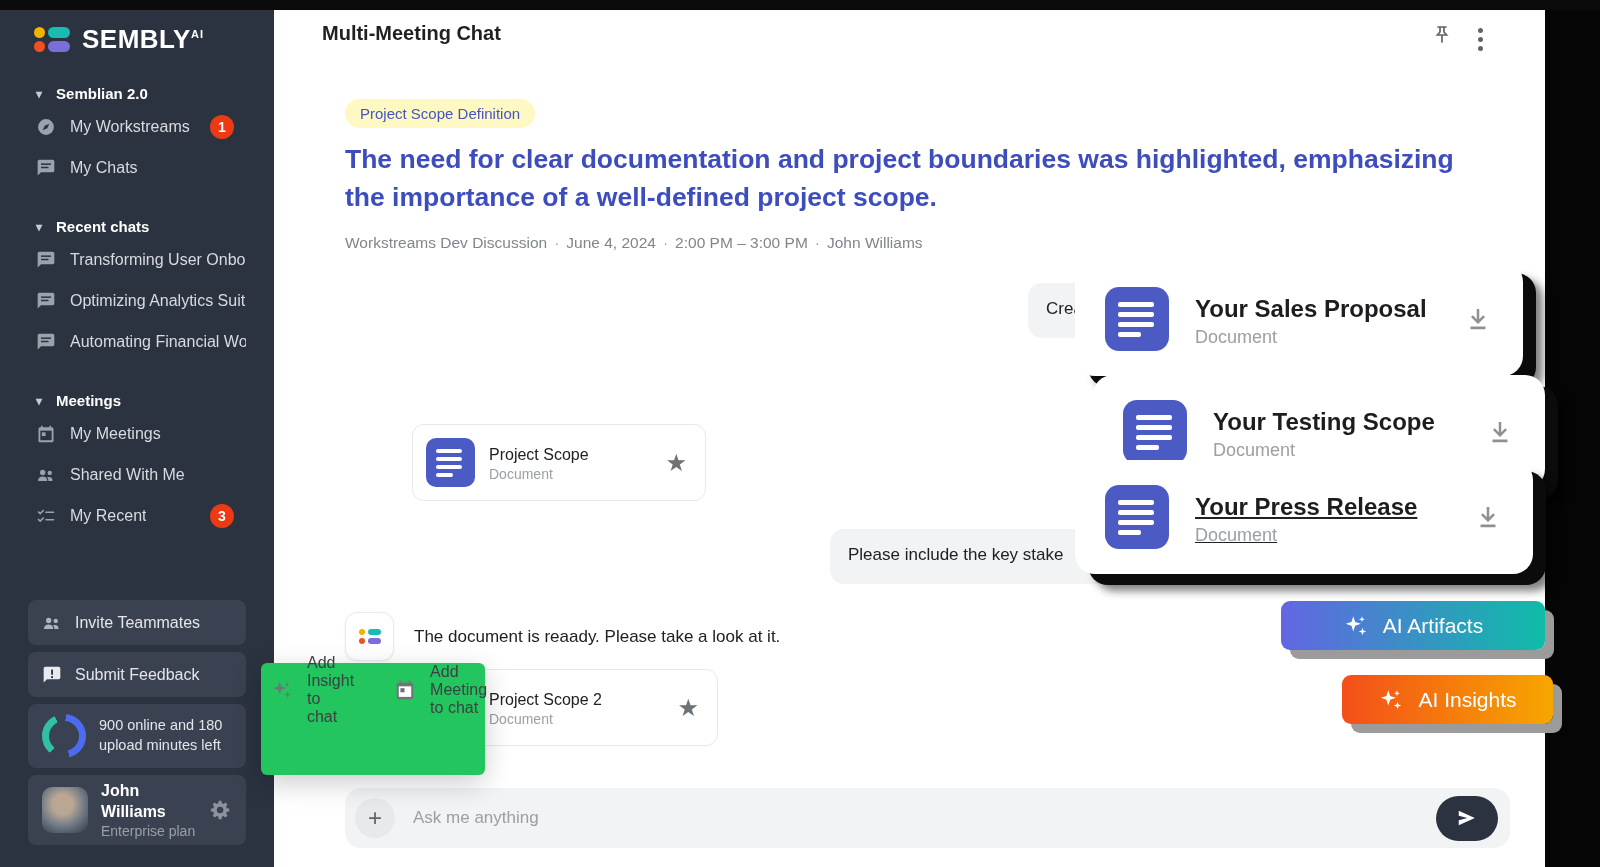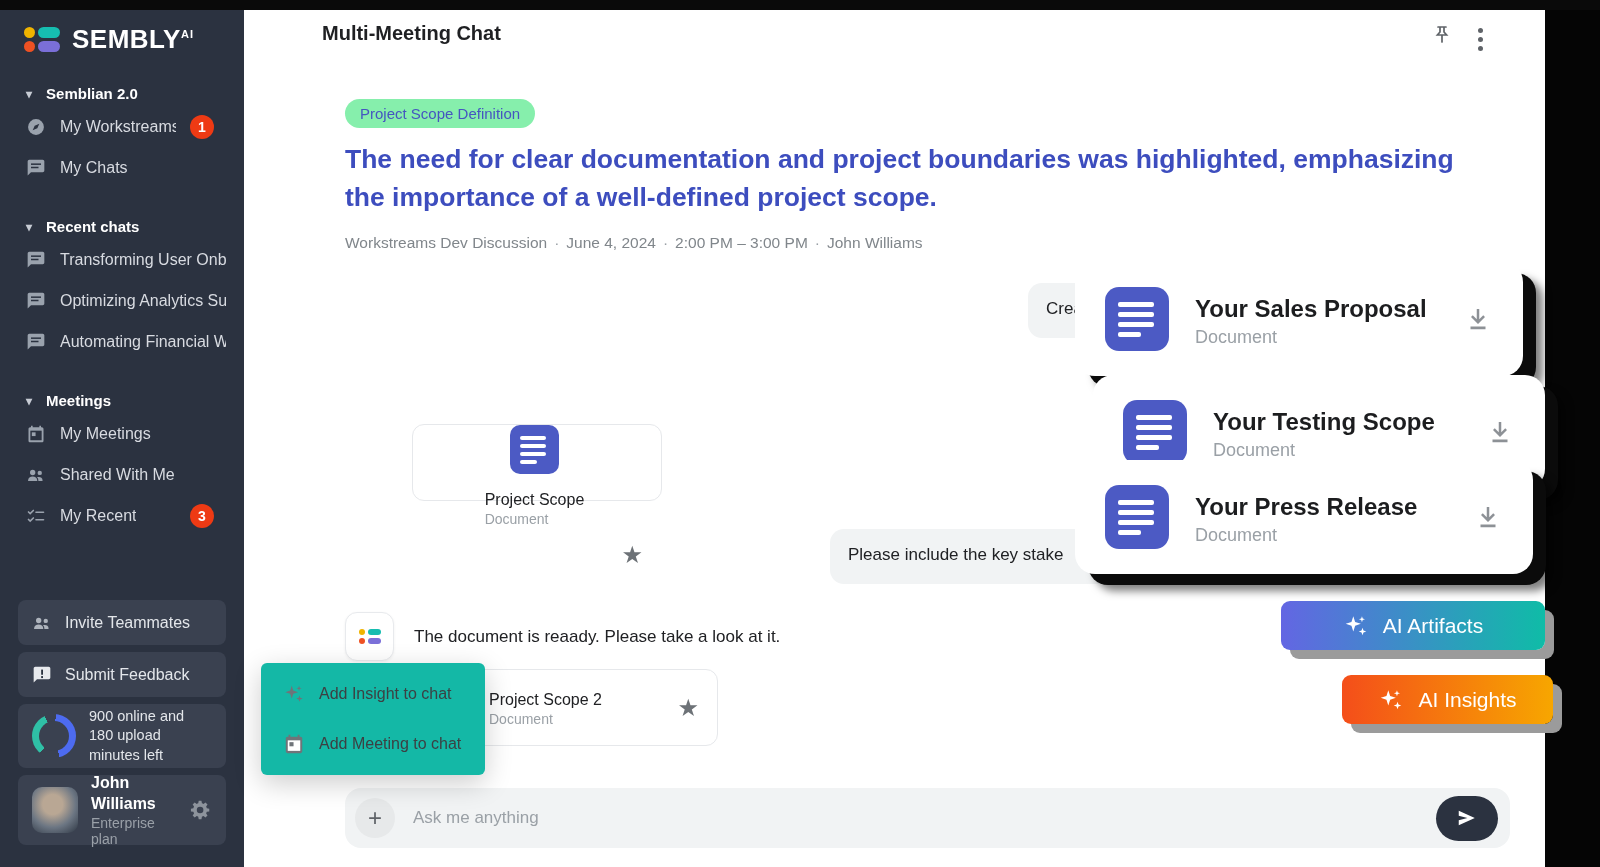--- a/index.html
+++ b/index.html
@@ -3,22 +3,22 @@
 <meta charset="utf-8">
 <style>
   html,body{margin:0;padding:0;background:#000;}
   #app{position:relative;width:1600px;height:867px;background:#ffffff;overflow:hidden;
        font-family:"Liberation Sans", sans-serif;color:#202124;}
   
   .band-top{position:absolute;left:0;top:0;width:1600px;height:10px;background:#0a0a0a;z-index:30;}
   .band-right{position:absolute;left:1545px;top:0;width:55px;height:867px;background:#050505;z-index:8;}
 
   
-  .sidebar{position:absolute;left:0;top:0;width:244px;height:867px;background:#2b3240;z-index:2;
-           display:flex;flex-direction:column;padding:0 18px;box-sizing:border-box;}
+  .sidebar{position:absolute;left:0;top:0;width:274px;height:867px;background:#2b3240;z-index:2;
+           display:flex;flex-direction:column;padding:0 28px;box-sizing:border-box;}
   .logo{display:flex;align-items:center;gap:12px;margin:24px 0 0 6px;}
   .dots{display:flex;flex-direction:column;gap:3px;}
   .drow{display:flex;align-items:center;gap:3px;}
   .dot{border-radius:50%;}
   .dot.big{width:11px;height:11px;}
   .pill{border-radius:6px;}
   .pill.big{width:22px;height:11px;}
   .c-yellow{background:#f0b400;} .c-teal{background:#16bdb0;}
   .c-orange{background:#ee5123;} .c-purple{background:#7a6fd8;}
   .brand{color:#fff;font-size:26px;font-weight:bold;letter-spacing:.5px;}
@@ -51,21 +51,21 @@
   .pplan{font-size:14px;color:#9aa0a8;}
   .gear{margin-left:auto;color:#8d939c;width:22px;height:22px;display:flex;cursor:pointer;}
 
   
   .main{position:absolute;left:302px;top:0;width:1298px;height:867px;background:#fff;z-index:1;}
   .page-title{position:absolute;left:20px;top:22px;font-size:20px;font-weight:bold;color:#1f2023;}
   .hdr-ic{position:absolute;top:23px;color:#5f6368;cursor:pointer;}
   .pin{left:1128px;width:24px;height:24px;}
   .kebab{left:1170px;top:26px;display:flex;flex-direction:column;gap:4px;padding:2px 6px;}
   .kebab i{width:5px;height:5px;border-radius:50%;background:#5f6368;}
-  .tag{position:absolute;left:43px;top:99px;background:#86efac;color:#4555c0;font-size:15px;
+  .tag{position:absolute;left:43px;top:99px;background:#fef9c3;color:#4555c0;font-size:15px;
        padding:6px 15px;border-radius:16px;}
   .headline{position:absolute;left:43px;top:140px;width:1118px;font-size:26.5px;font-weight:600;
             color:#3d4dbe;line-height:1.45;}
   .meta{position:absolute;left:43px;top:234px;font-size:15.5px;color:#80868b;}
   .meta b{font-weight:normal;color:#9aa0a6;padding:0 7px;}
 
   .bubble{position:absolute;background:#f1f3f4;border-radius:14px;font-size:17px;color:#202124;
           padding:16px 18px;box-sizing:border-box;white-space:nowrap;overflow:hidden;}
   .bub1{left:726px;top:283px;width:440px;height:55px;}
   .bub2{left:528px;top:529px;width:640px;height:55px;}
@@ -73,21 +73,21 @@
   .botrow{position:absolute;display:flex;align-items:center;gap:20px;}
   .bot1{left:43px;top:367px;} .bot2{left:43px;top:612px;}
   .bavatar{width:47px;height:47px;border-radius:12px;background:#fff;border:1px solid #e8eaed;
            box-shadow:0 1px 3px rgba(0,0,0,.06);display:flex;align-items:center;justify-content:center;}
   .dot.sm{width:6px;height:6px;} .pill.sm{width:13px;height:6px;border-radius:3px;}
   .bottext{font-size:17px;color:#202124;}
 
   .doccard{position:absolute;background:#fff;border:1px solid #e6e8eb;border-radius:12px;
            display:flex;align-items:center;gap:14px;padding:0 18px 0 13px;box-sizing:border-box;
            height:77px;cursor:pointer;}
-  .dc1{left:110px;top:424px;width:250px;flex-direction:column;}
+  .dc1{left:110px;top:424px;width:294px;}
   .dc2{left:110px;top:669px;width:306px;}
   .docic{width:49px;height:49px;border-radius:10px;background:#4c5ac4;flex:none;
          display:flex;flex-direction:column;justify-content:center;gap:4px;padding-left:10px;box-sizing:border-box;}
   .docic i{height:4px;background:#fff;border-radius:2px;width:26px;}
   .docic i:last-child{width:17px;}
   .dtit{font-size:16px;color:#202124;line-height:1.45;}
   .dsub{font-size:14px;color:#9aa0a6;}
   .star{margin-left:auto;color:#6d7277;font-size:24px;cursor:pointer;}
 
   .inputbar{position:absolute;left:43px;top:788px;width:1165px;height:60px;background:#f1f3f4;
@@ -99,40 +99,40 @@
   .ask::placeholder{color:#9aa0a6;}
   .send{width:62px;height:45px;border-radius:23px;background:#2b3240;display:flex;align-items:center;
         justify-content:center;cursor:pointer;flex:none;}
 
   
   .ocard{position:absolute;background:#fff;border-radius:20px;display:flex;align-items:center;
          gap:26px;padding:0 30px;box-sizing:border-box;height:114px;cursor:pointer;
          box-shadow:13px 11px 0 0 #0b0b0b,20px 17px 9px rgba(0,0,0,.5);}
   .oc1{left:1075px;top:262px;width:448px;z-index:11;}
   .oc2{left:1093px;top:375px;width:452px;z-index:12;}
-  .oc3{left:1075px;top:460px;width:458px;z-index:13;}
+  .oc3{left:1075px;top:460px;width:458px;z-index:13;text-decoration:underline;}
   .odocic{width:64px;height:64px;border-radius:14px;background:#4c5ac4;flex:none;
           display:flex;flex-direction:column;justify-content:center;gap:5px;padding-left:13px;box-sizing:border-box;}
   .odocic i{height:5px;background:#fff;border-radius:2px;width:36px;}
   .odocic i:last-child{width:23px;}
   .otit{font-size:24px;font-weight:bold;color:#1c1d1f;line-height:1.5;}
   .osub{font-size:18px;color:#9aa0a6;}
   .dl{margin-left:auto;width:30px;height:30px;color:#8d9196;cursor:pointer;flex:none;}
 
   .aibtn{position:absolute;border-radius:9px;display:flex;align-items:center;justify-content:center;
          gap:14px;color:#fff;font-size:21px;cursor:pointer;box-shadow:9px 9px 0 0 #9b9b9b;}
   .artifacts{left:1281px;top:601px;width:264px;height:49px;z-index:12;
              background:linear-gradient(90deg,#6366e3,#0fbca7);}
   .insights{left:1342px;top:675px;width:211px;height:49px;z-index:12;
             background:linear-gradient(90deg,#f44e1a,#f7a600);}
   .spark{width:26px;height:26px;display:flex;}
 
-  .ctxmenu{position:absolute;left:261px;top:663px;width:224px;height:112px;background:#14b8a6;
+  .ctxmenu{position:absolute;left:261px;top:663px;width:224px;height:112px;background:#22c55e;
            border-radius:6px;box-shadow:0 8px 28px rgba(0,0,0,.20);z-index:14;
-           display:flex;flex-direction:column;justify-content:center;gap:8px;padding:6px 0;box-sizing:border-box;}
+           display:flex;flex-direction:row;justify-content:center;gap:8px;padding:6px 0;box-sizing:border-box;}
   .mi{display:flex;align-items:center;gap:14px;height:42px;padding:0 10px 0 22px;font-size:16px;
       color:#3c4043;cursor:pointer;}
   .mi .sic{width:22px;height:22px;color:#6f7479;display:flex;flex:none;}
 </style>
 </head>
 <body>
 
 <div id="app">
 
   <div class="sidebar">

